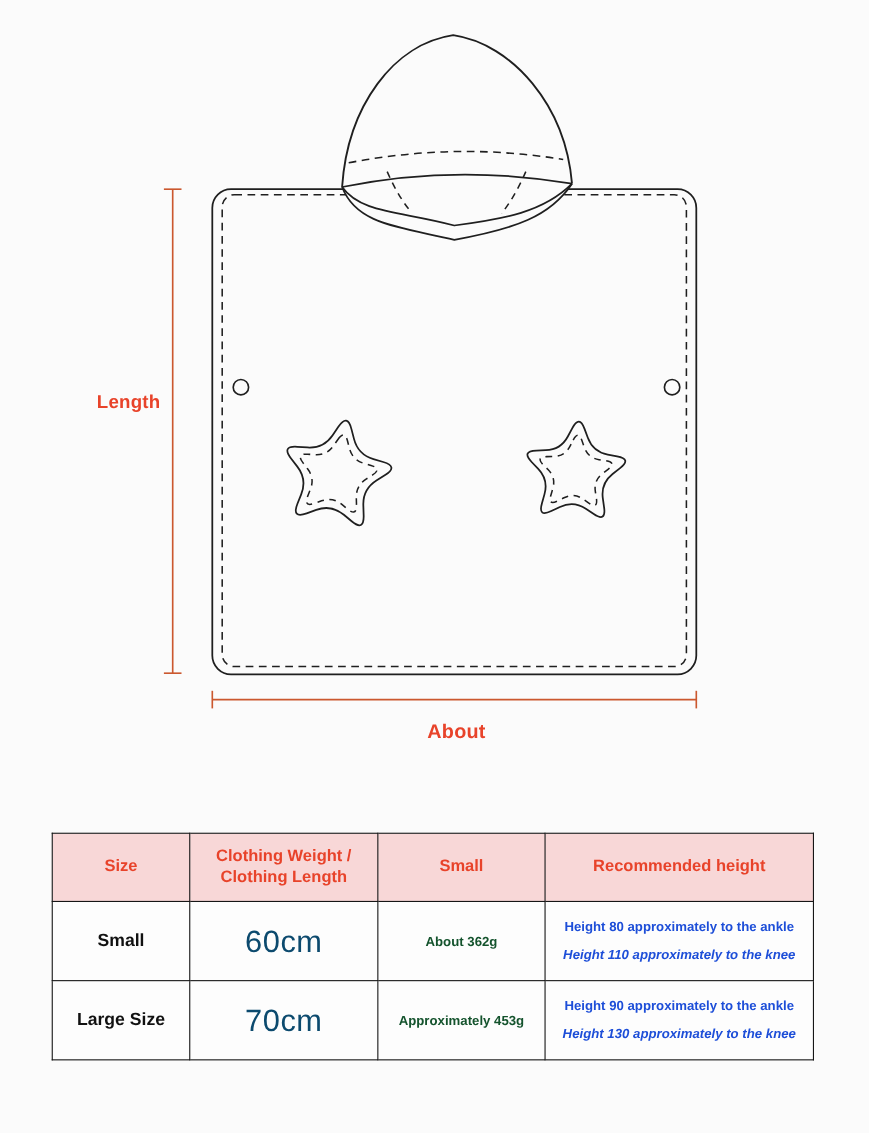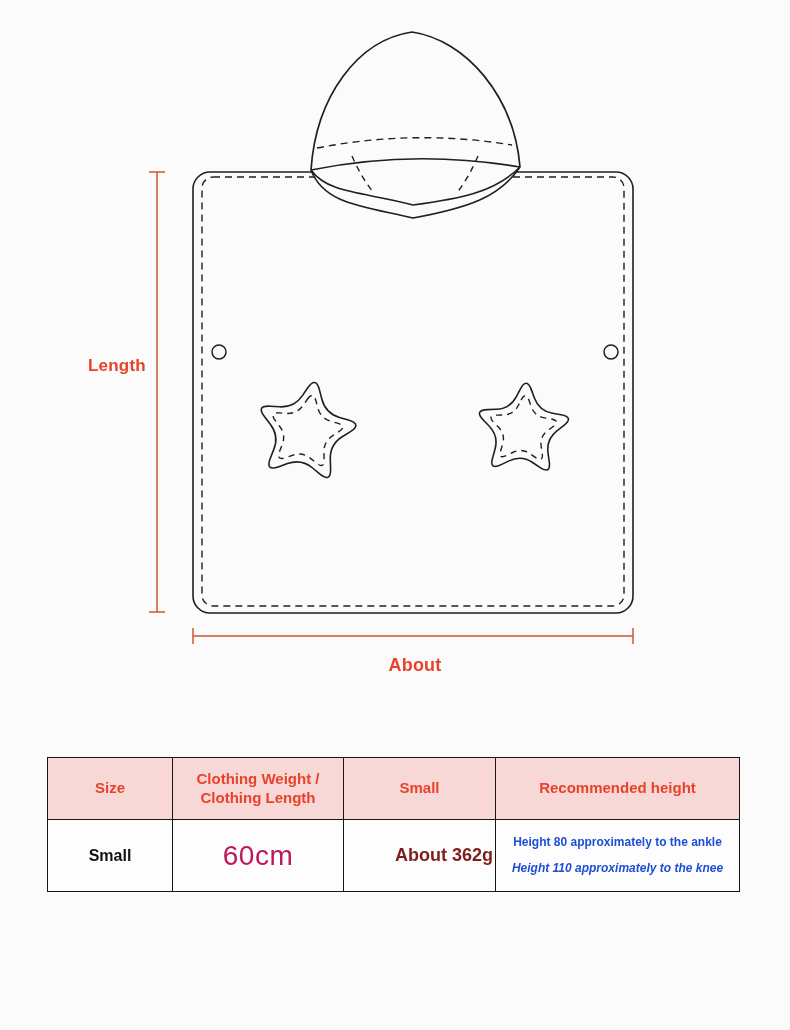--- a/index.html
+++ b/index.html
@@ -47,22 +47,22 @@
   .size-table thead tr { height: 62px; }
   .size-table tbody tr { height: 72px; }
   .size-table th {
     background: #f8d7d7;
     color: #e8432a;
     font-weight: bold;
     font-size: 15px;
     line-height: 1.25;
   }
   td.cell-size { font-weight: bold; font-size: 16px; color: #111; }
-  td.cell-cm   { font-weight: 400; font-size: 28px; color: #be185d; letter-spacing: 0.5px; }
-  td.cell-weight { font-weight: bold; font-size: 18px; color: #7f1d1d; padding: 2px 2px; text-align: right; }
+  td.cell-cm   { font-weight: 400; font-size: 28px; color: #0c4a6e; letter-spacing: 0.5px; }
+  td.cell-weight { font-weight: bold; font-size: 12px; color: #14532d; padding: 2px 2px; }
   td.cell-height { font-weight: bold; font-size: 12px; color: #1d4ed8; padding: 6px 4px; }
   td.cell-height .hline { line-height: 1.1; }
   td.cell-height .hline + .hline { margin-top: 13px; font-style: italic; }
 </style>
 </head>
 <body>
 
 <div class="canvas">
 
   <svg class="diagram-svg" width="790" height="710" viewBox="0 0 790 710">
@@ -122,15 +122,24 @@
     <tbody>
       <tr>
         <td class="cell-size">Small</td>
         <td class="cell-cm">60cm</td>
         <td class="cell-weight">About 362g</td>
         <td class="cell-height">
           <div class="hline">Height 80 approximately to the ankle</div>
           <div class="hline">Height 110 approximately to the knee</div>
         </td>
       </tr>
+      <tr>
+        <td class="cell-size">Large Size</td>
+        <td class="cell-cm">70cm</td>
+        <td class="cell-weight">Approximately 453g</td>
+        <td class="cell-height">
+          <div class="hline">Height 90 approximately to the ankle</div>
+          <div class="hline">Height 130 approximately to the knee</div>
+        </td>
+      </tr>
     </tbody>
   </table>
 </div>
 
 </body></html>

